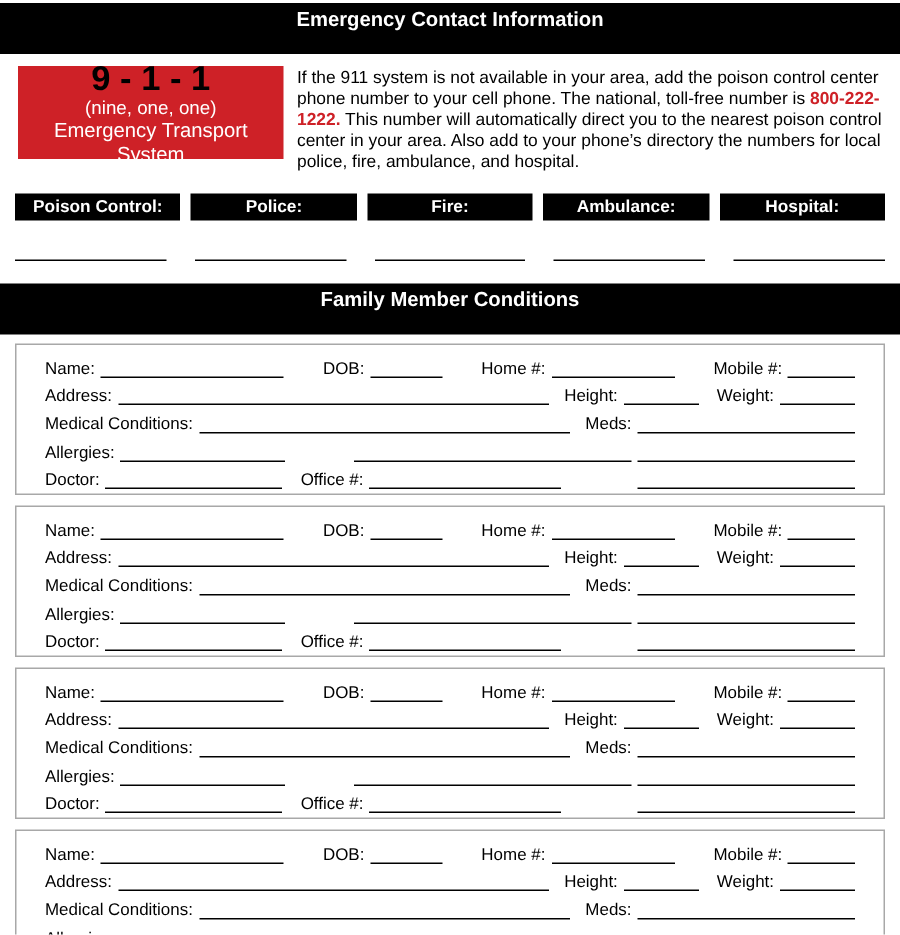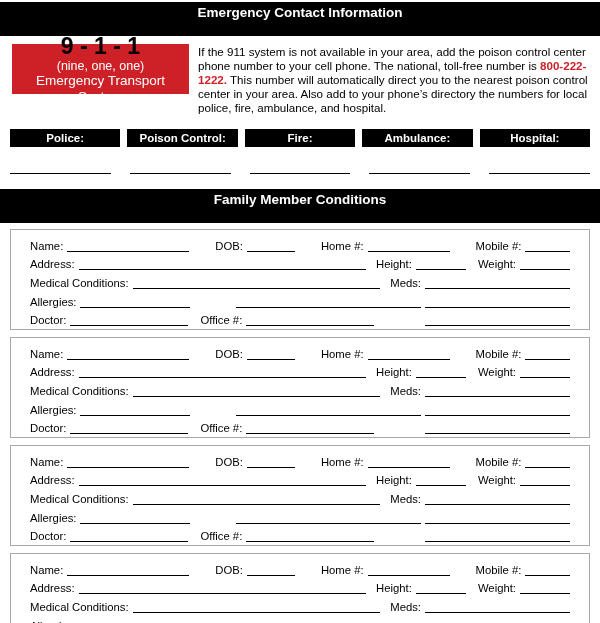--- a/index.html
+++ b/index.html
@@ -12,21 +12,21 @@
   .bar {
     background: #000; color: #fff; font-weight: bold;
     font-size: 13.5px; text-align: center;
     height: 34px; line-height: 21px; width: 600px;
   }
   #bar-top { margin-top: 2px; }
   #bar-family { margin-top: 15px; }
 
   .intro { display: flex; margin: 8px 10px 0 12px; gap: 9px; }
   .badge {
-    width: 177px; height: 50px; flex: 0 0 177px;
+    width: 177px; height: 62px; flex: 0 0 177px;
     color: #fff; text-align: center;
     display: flex; flex-direction: column; justify-content: center;
   }
   .badge-number { color: #000; font-weight: bold; font-size: 23px; line-height: 25px; }
   .badge-words  { font-weight: normal; font-size: 12.5px; line-height: 14px; }
   .badge-label  { font-weight: normal; font-size: 13.5px; line-height: 16px; }
   .intro-text { flex: 1; font-size: 11.6px; line-height: 14px; padding-top: 1px; }
   .phone { font-weight: bold; }
 
   .contact-row { display: flex; gap: 7px; margin: 14px 10px 0; }
@@ -61,22 +61,22 @@
 <div class="intro">
   <div class="badge" style="background-color: rgb(206, 33, 39);">
     <div class="badge-number">9 - 1 - 1</div>
     <div class="badge-words">(nine, one, one)</div>
     <div class="badge-label">Emergency Transport System</div>
   </div>
   <div class="intro-text"><span>If the 911 system is not available in your area, add the poison control center phone number to your cell phone. The national, toll-free number is </span><span class="phone" style="color: rgb(206, 33, 39);">800-222-1222.</span><span> This number will automatically direct you to the nearest poison control center in your area. Also add to your phone’s directory the numbers for local police, fire, ambulance, and hospital.</span></div>
 </div>
 
 <div class="contact-row">
+  <div class="contact-label">Poison Control:</div>
   <div class="contact-label">Police:</div>
-  <div class="contact-label">Poison Control:</div>
   <div class="contact-label">Fire:</div>
   <div class="contact-label">Ambulance:</div>
   <div class="contact-label">Hospital:</div>
 </div>
 
 <div class="write-row">
   <div class="write-line"></div>
   <div class="write-line"></div>
   <div class="write-line"></div>
   <div class="write-line"></div>

